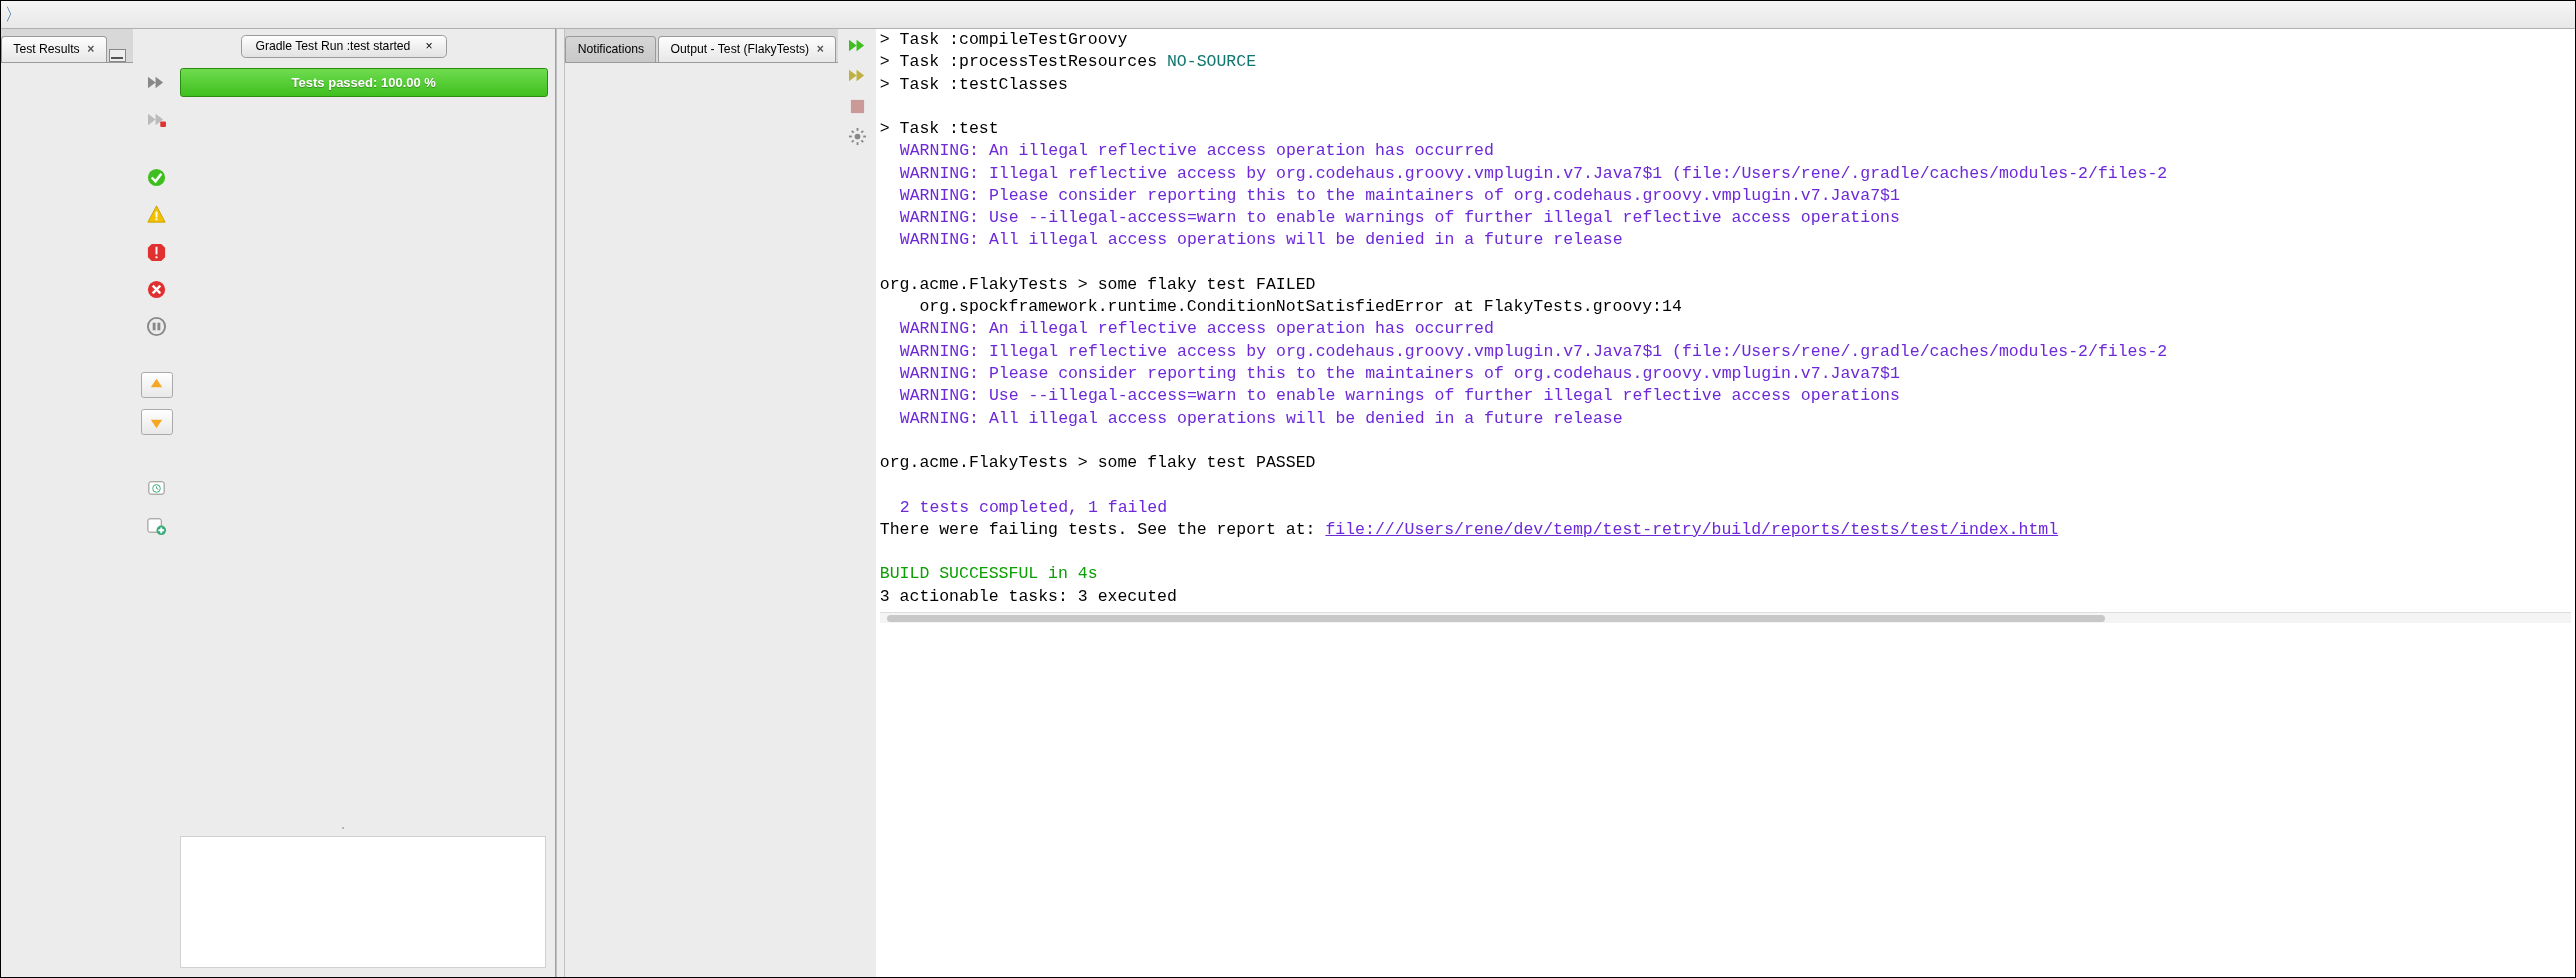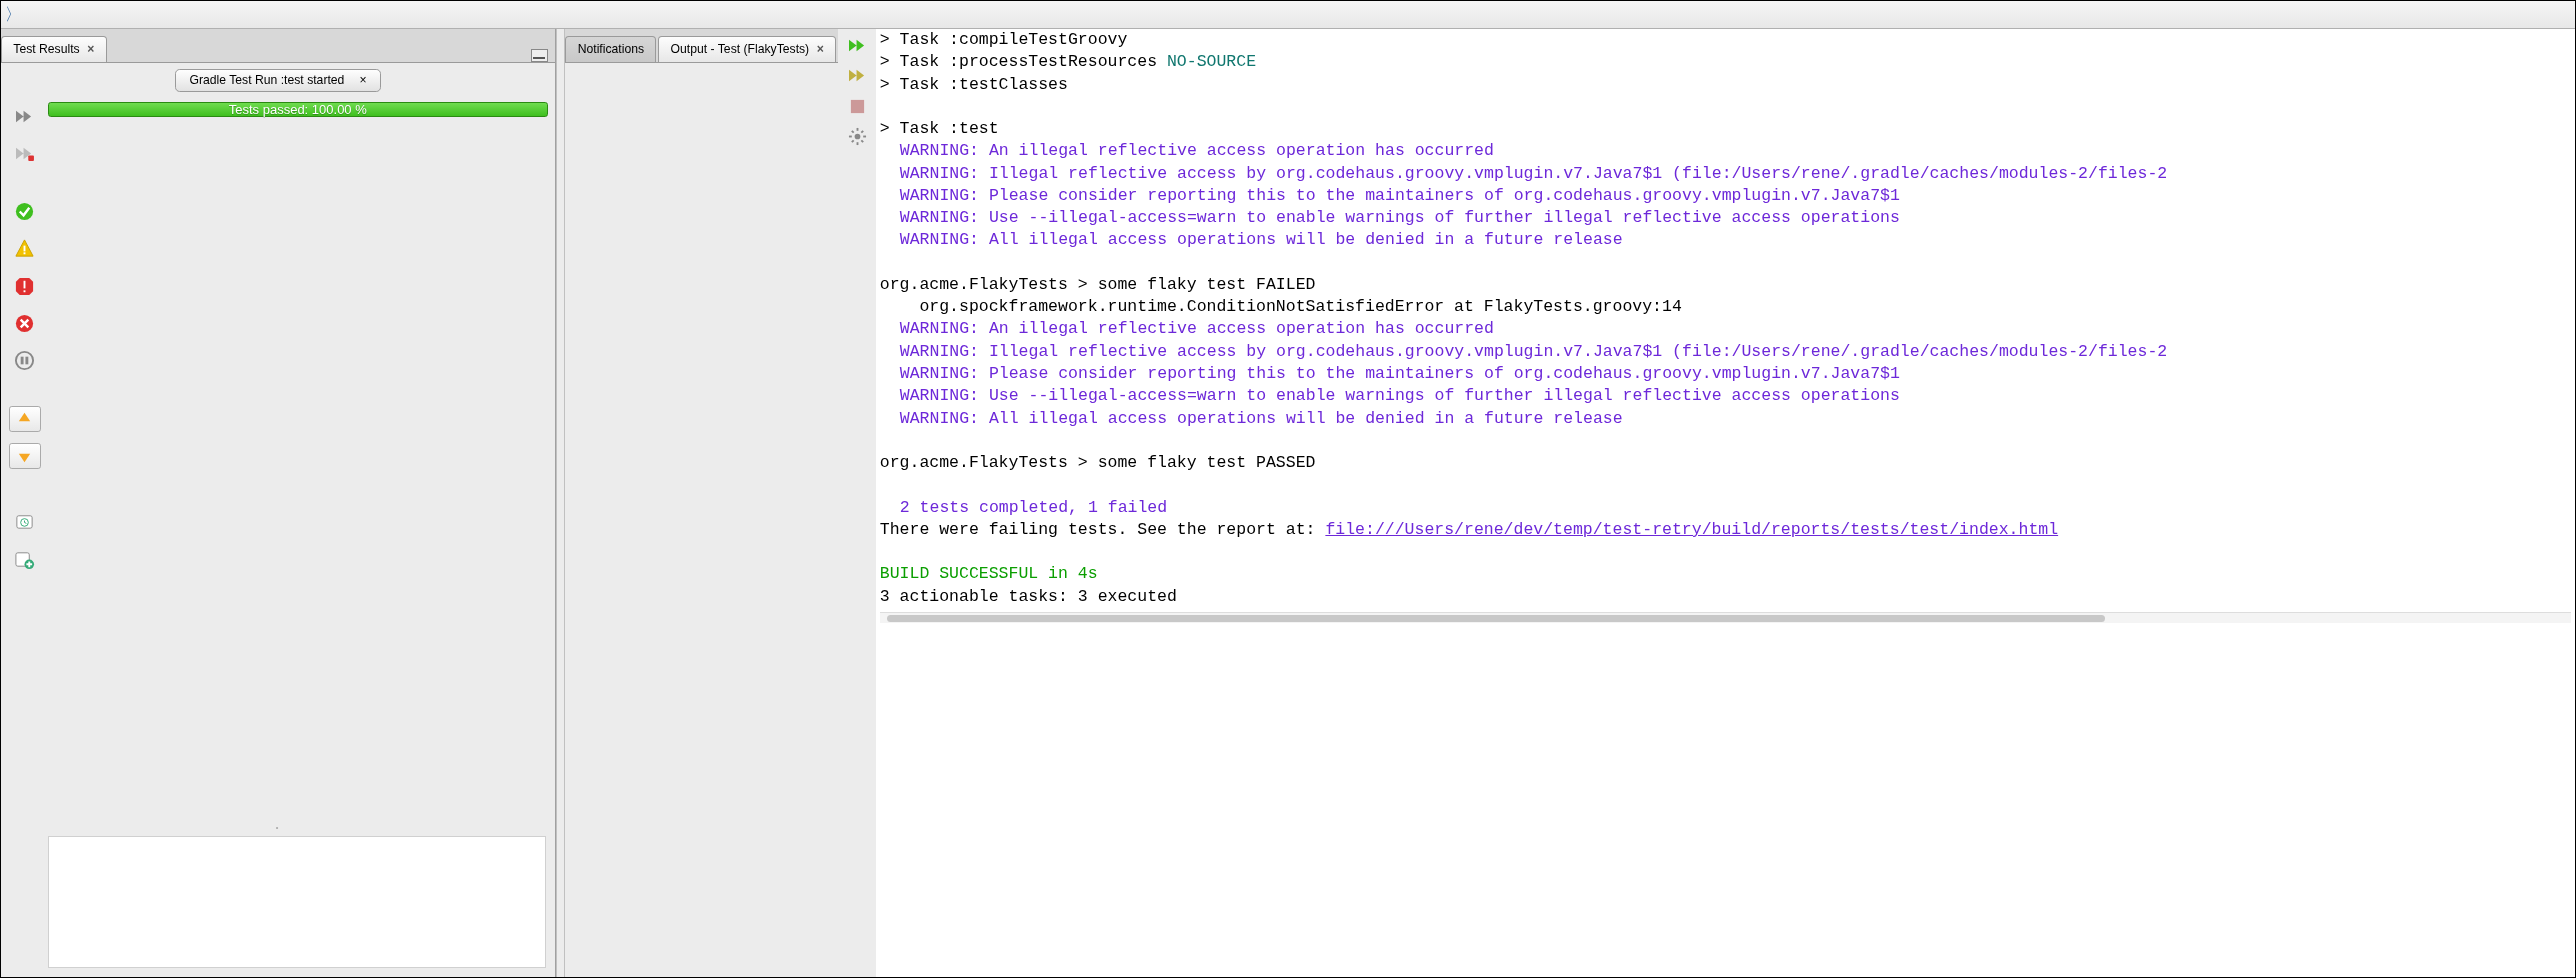--- a/index.html
+++ b/index.html
@@ -22,21 +22,21 @@
 }
 .top-bar .chev { color: #3a6ea5; font-size: 17px; }
 .main-split {
   display: flex;
   height: calc(100% - 28px);
 }
 .left-panel {
   width: 555px;
   border-right: 0.9px solid #a0a0a0;
   display: flex;
-  flex-direction: column;
+  flex-direction: row;
   background: #ececec;
 }
 .right-panel {
   flex: 1;
   display: flex;
   flex-direction: row;
   background: #ececec;
 }
 .tab-row {
   display: flex;
@@ -111,26 +111,26 @@
   cursor:pointer;
 }
 .tb-btn.boxed { border:0.9px solid #aaa; background:linear-gradient(#fff,#e8e8e8); }
 .result-area {
   flex:1;
   padding:3.8px 7.5px 3.8px 0;
   display:flex;
   flex-direction:column;
 }
 .progress-bar {
-  height:15px;
+  height:29px;
   background: linear-gradient(#6fdc4f,#3fbf1f);
   border:0.9px solid #2a8a12;
   border-radius:2.8px;
   color:#fff;
-  font-weight:normal;
+  font-weight:bold;
   font-size:13px;
   display:flex; align-items:center; justify-content:center;
   text-shadow:0 0.9px 0.9px rgba(0,0,0,0.3);
   margin-bottom:3.8px;
 }
 .result-text {
   background:#e8e8e8;
   height: 640px;
   padding:3.8px 5.6px;
   font-size:12.2px;

